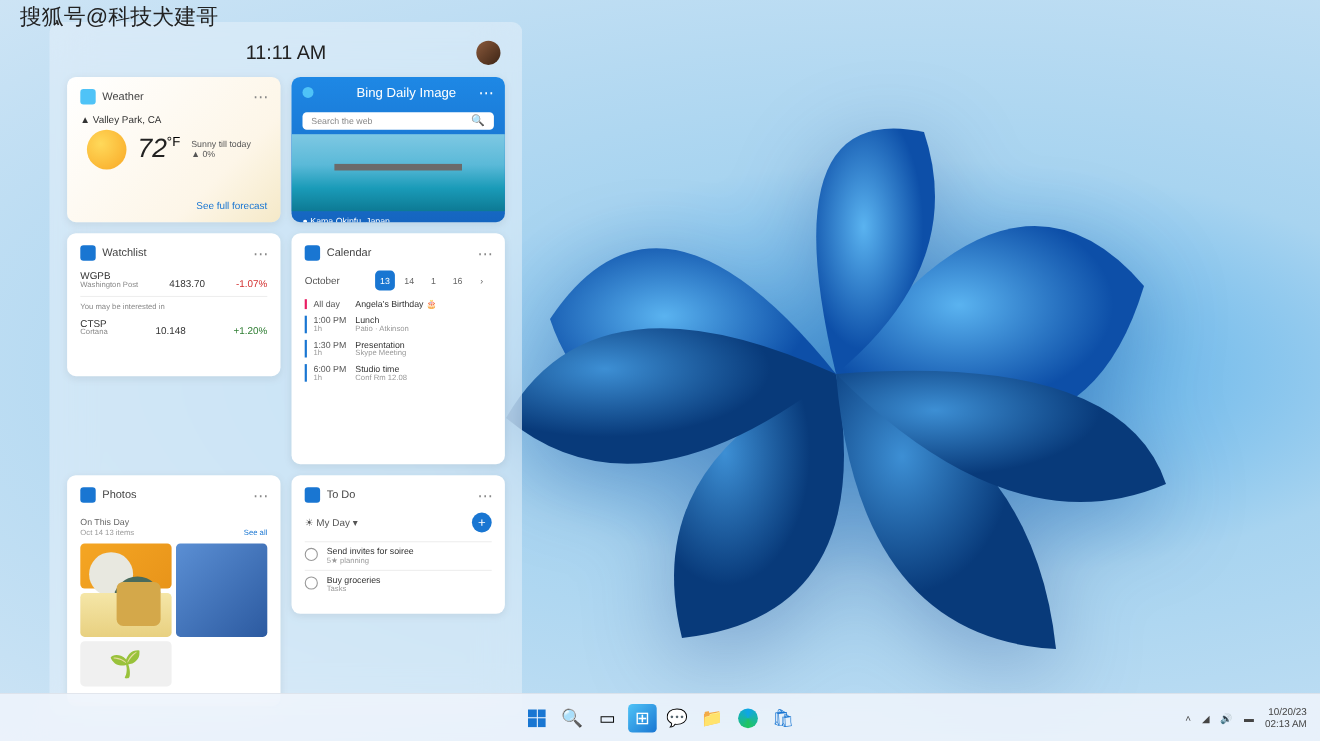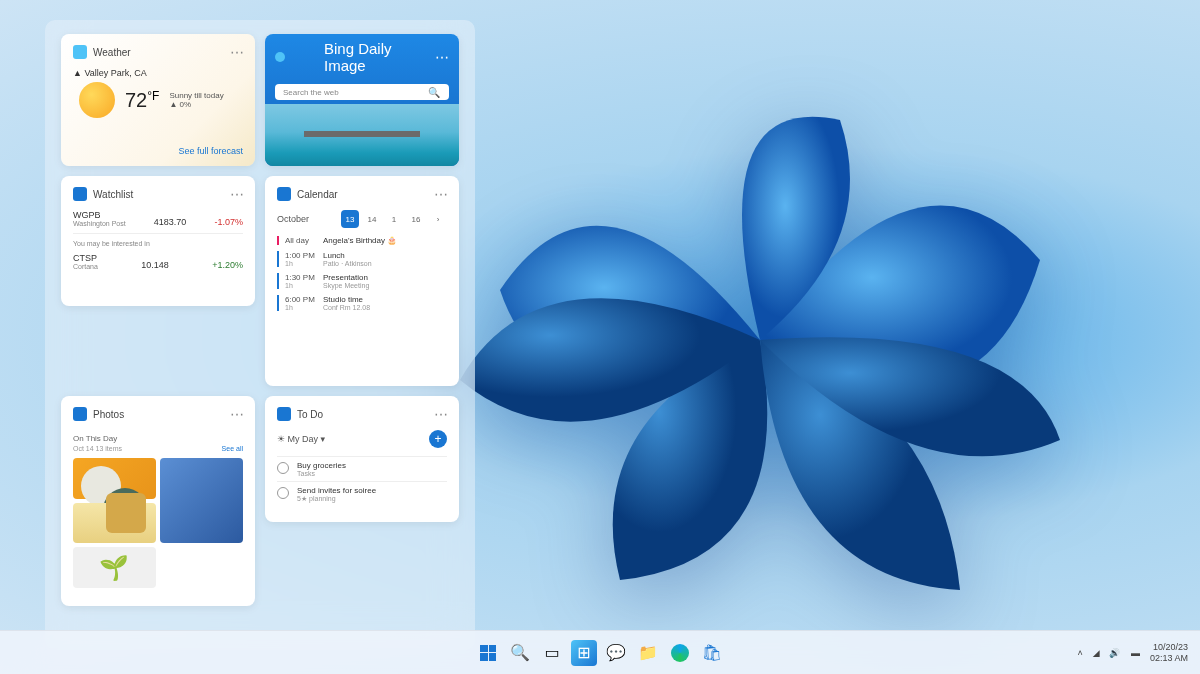--- a/index.html
+++ b/index.html
@@ -30,28 +30,28 @@
 .widget { background: #fff; border-radius: 8px; padding: 10px 12px; box-shadow: 0 2px 8px rgba(0,0,0,.08); position: relative; font-size: 10px; }
 .widget-head { display: flex; align-items: center; gap: 6px; margin-bottom: 8px; }
 .widget-icon { width: 14px; height: 14px; border-radius: 3px; }
 .widget-title { font-size: 10px; color: #444; flex: 1; }
 .widget-more { color: #888; font-size: 14px; cursor: pointer; letter-spacing: -1px; }
 
 .weather { background: linear-gradient(135deg,#fff 0%,#fdf6e8 70%,#f5e9c8 100%); height: 132px; }
 .weather-loc { font-size: 9px; color: #333; margin-bottom: 4px; }
 .weather-body { display: flex; align-items: center; gap: 10px; }
 .sun { width: 36px; height: 36px; border-radius: 50%; background: radial-gradient(circle at 35% 35%,#ffd95a,#f9a825); margin-left: 6px; }
-.temp { font-size: 20px; font-weight: 300; color: #222; }
+.temp { font-size: 24px; font-weight: 300; color: #222; font-style: italic; }
 .temp-unit { font-size: 12px; vertical-align: top; }
 .weather-desc { font-size: 8px; color: #555; }
 .weather-link { position: absolute; bottom: 10px; right: 12px; font-size: 9px; color: #1976d2; }
 
 .bing { padding: 0; overflow: hidden; height: 132px; background: linear-gradient(#1e88e5,#1565c0); }
 .bing-bar { display: flex; align-items: center; padding: 6px 10px; gap: 6px; }
-.bing-bar-title { color: #fff; font-size: 15px; flex: 1; padding-left: 33px; }
+.bing-bar-title { color: #fff; font-size: 12px; flex: 1; padding-left: 33px; }
 .bing-search { margin: 4px 10px; background: #fff; border-radius: 4px; height: 16px; display: flex; align-items: center; padding: 0 8px; }
 .bing-search-text { flex: 1; font-size: 8px; color: #888; }
 .bing-img { height: 70px; background: linear-gradient(180deg,#7ec8e3 0%,#5ab9d8 40%,#1a9bb8 70%,#0d7a94 100%); position: relative; }
 .bing-img::before { content:''; position:absolute; left:20%; right:20%; top:38%; height:6px; background:#6b6b6b; }
 .bing-caption { padding: 5px 10px; color: #fff; font-size: 8px; display:flex; align-items:center; gap:4px; }
 
 .watchlist { height: 130px; }
 .stock-row { display: flex; justify-content: space-between; font-size: 9px; margin: 4px 0; align-items: flex-end; }
 .stock-name { color: #333; }
 .stock-sub { color: #888; font-size: 7px; }
@@ -126,22 +126,27 @@
     </defs>
     <path d="M360 300 Q200 100 100 250 Q150 400 360 300" fill="url(#g1)"></path>
     <path d="M360 300 Q520 80 640 220 Q580 420 360 300" fill="url(#g1)"></path>
     <path d="M360 300 Q180 380 220 540 Q400 520 360 300" fill="url(#g2)"></path>
     <path d="M360 300 Q540 360 560 550 Q380 540 360 300" fill="url(#g2)"></path>
     <path d="M360 300 Q300 50 440 80 Q480 200 360 300" fill="url(#g1)"></path>
     <path d="M360 300 Q620 280 660 400 Q520 460 360 300" fill="url(#g2)"></path>
     <path d="M360 300 Q140 200 60 340 Q180 440 360 300" fill="url(#g2)"></path>
   </svg>
 
+  <div class="watermark">搜狐号@科技犬建哥</div>
 
   <div class="widgets-panel">
+    <div class="panel-header">
+      <div class="panel-time">11:11 AM</div>
+      <div class="panel-avatar"></div>
+    </div>
 
     <div class="widget-grid">
 
       <div class="widget weather">
         <div class="widget-head">
           <div class="widget-icon" style="background:#4fc3f7"></div>
           <div class="widget-title">Weather</div>
           <div class="widget-more">⋯</div>
         </div>
         <div class="weather-loc">▲ Valley Park, CA</div>
@@ -277,29 +282,29 @@
           <div class="widget-title">To Do</div>
           <div class="widget-more">⋯</div>
         </div>
         <div class="todo-head2">
           <span class="todo-list-name">☀ My Day ▾</span>
           <div class="todo-add">+</div>
         </div>
         <div class="task">
           <div class="task-circle"></div>
           <div>
+              <div class="task-title">Send invites for soiree</div>
+              <div class="task-sub">5★ planning</div>
+            </div>
+        </div>
+        <div class="task">
+          <div class="task-circle"></div>
+          <div>
               <div class="task-title">Buy groceries</div>
               <div class="task-sub">Tasks</div>
-            </div>
-        </div>
-        <div class="task">
-          <div class="task-circle"></div>
-          <div>
-              <div class="task-title">Send invites for soiree</div>
-              <div class="task-sub">5★ planning</div>
             </div>
         </div>
       </div>
 
     </div>
 
   </div>
 
   <div class="taskbar">
     <div class="taskbar-center">

